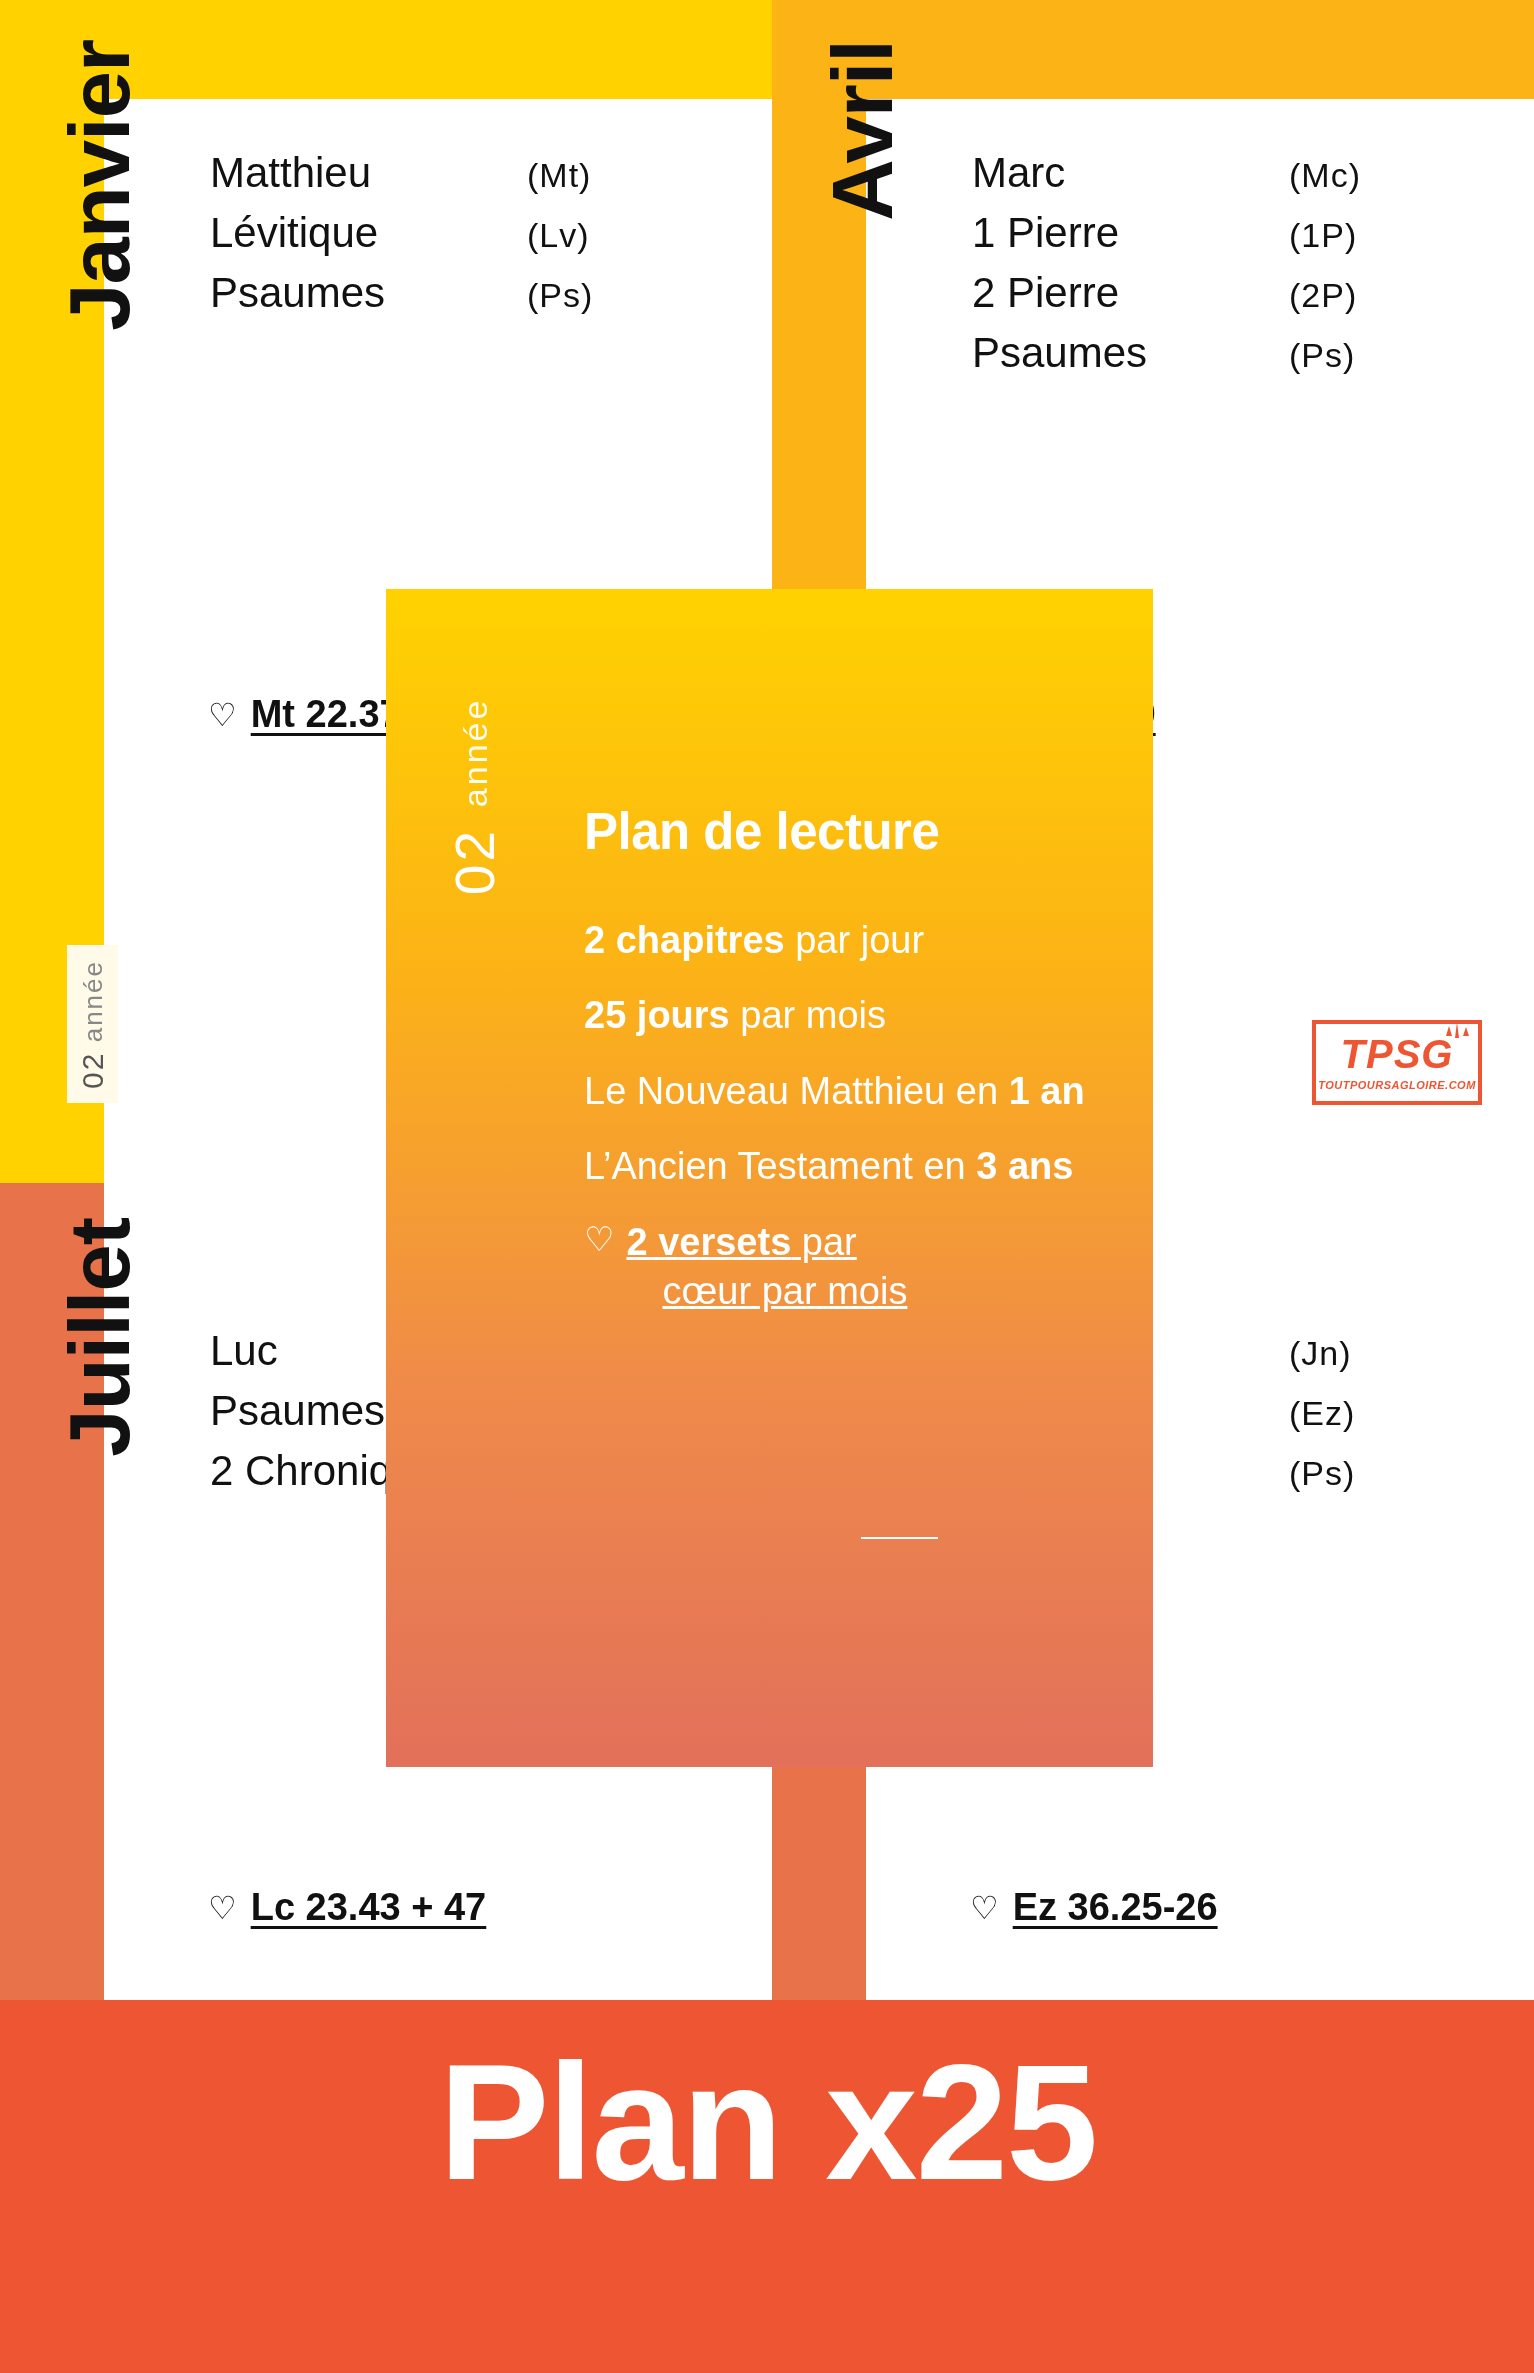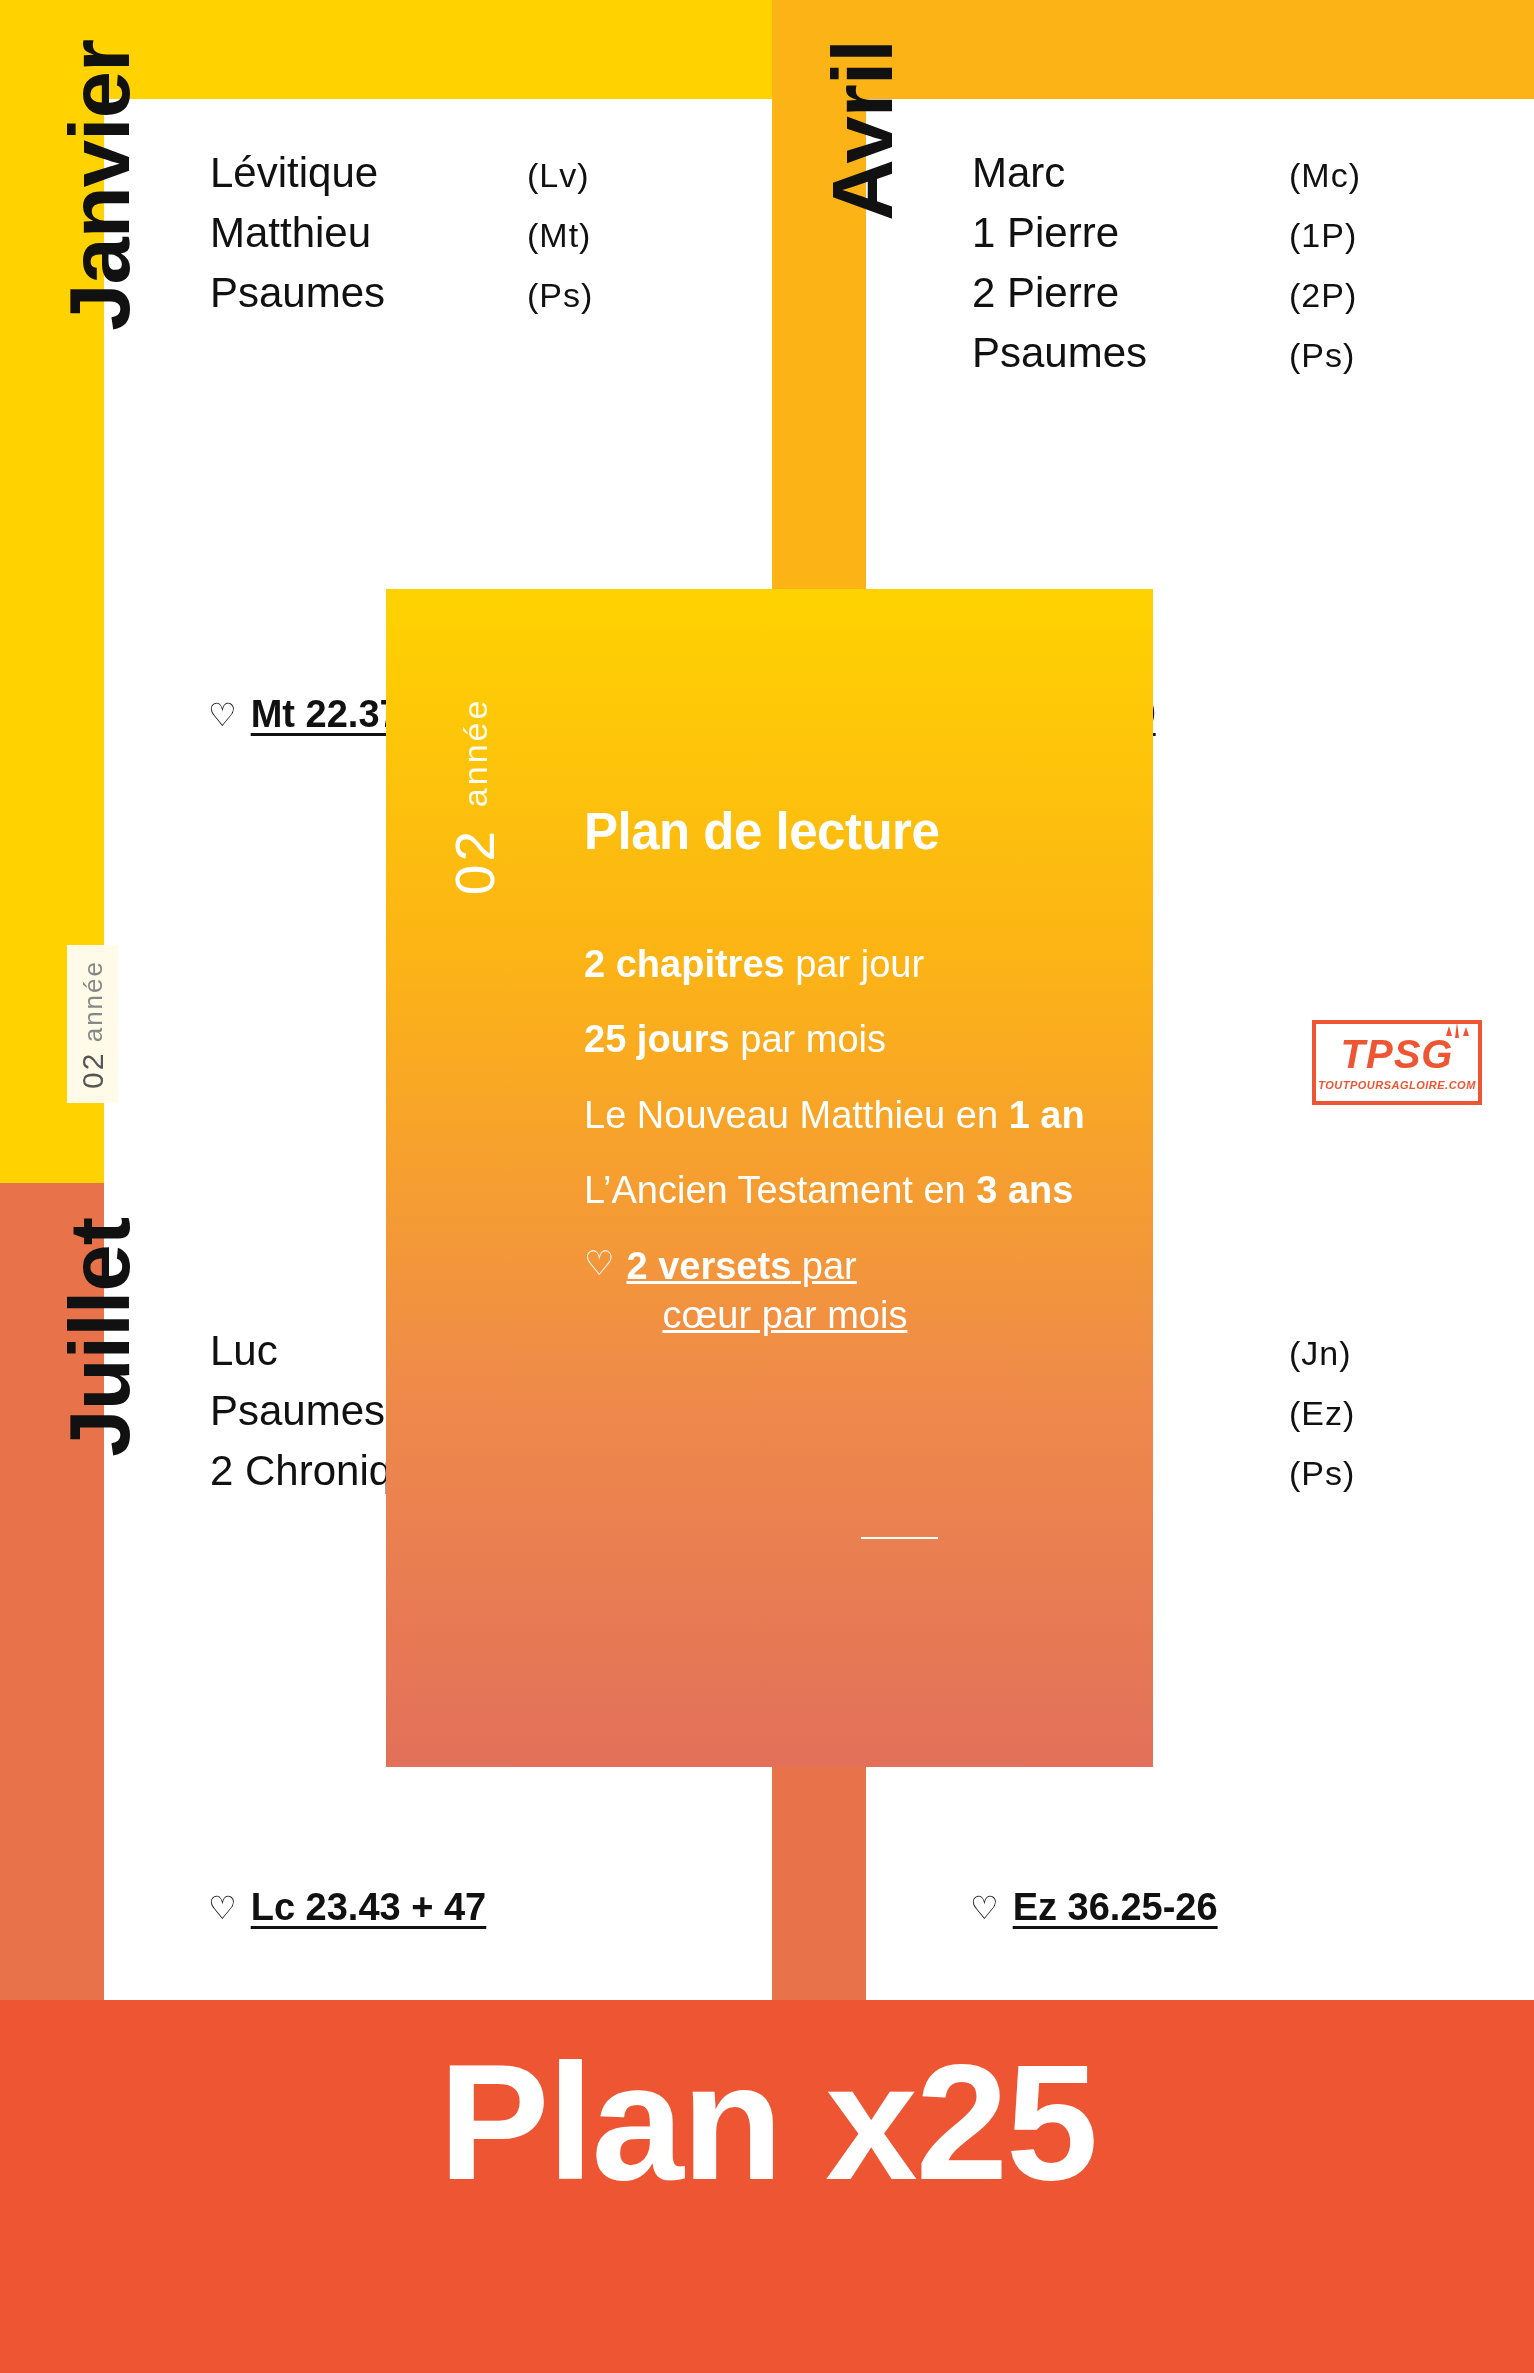--- a/index.html
+++ b/index.html
@@ -187,21 +187,21 @@
     letter-spacing: -0.5px;
   }
   .panel-lines {
     position: absolute;
     left: 198px; top: 327px;
     width: 535px;
     font-size: 38px;
     line-height: 1.3;
     color: #ffffff;
   }
-  .panel-lines .ln { margin-bottom: 26px; margin-top: 24px; }
+  .panel-lines .ln { margin-bottom: 26px; }
   .panel-lines b { font-weight: 700; }
   .panel-lines .verse-ln {
     display: flex;
     gap: 12px;
     align-items: flex-start;
   }
   .panel-lines .verse-ln .heart { font-size: 34px; line-height: 1.25; }
   .panel-lines .verse-ln .txt { display: block; text-decoration: underline; }
   .panel-lines .verse-ln .txt .second { display: block; margin-left: 36px; }
 
@@ -266,26 +266,26 @@
 <div class="card card-juillet"></div>
 <div class="card card-octobre"></div>
 
 <div class="month-title month-janvier">Janvier</div>
 <div class="month-title month-avril">Avril</div>
 <div class="month-title month-juillet">Juillet</div>
 <div class="month-title month-octobre">Octobre</div>
 
 <div class="book-list list-janvier">
   <div class="book-row">
+    <span class="book-name">Matthieu</span>
+    <span class="book-abbr">(Mt)</span>
+  </div>
+  <div class="book-row">
     <span class="book-name">Lévitique</span>
     <span class="book-abbr">(Lv)</span>
-  </div>
-  <div class="book-row">
-    <span class="book-name">Matthieu</span>
-    <span class="book-abbr">(Mt)</span>
   </div>
   <div class="book-row">
     <span class="book-name">Psaumes</span>
     <span class="book-abbr">(Ps)</span>
   </div>
 </div>
 
 <div class="book-list list-avril">
   <div class="book-row">
     <span class="book-name">Marc</span>

